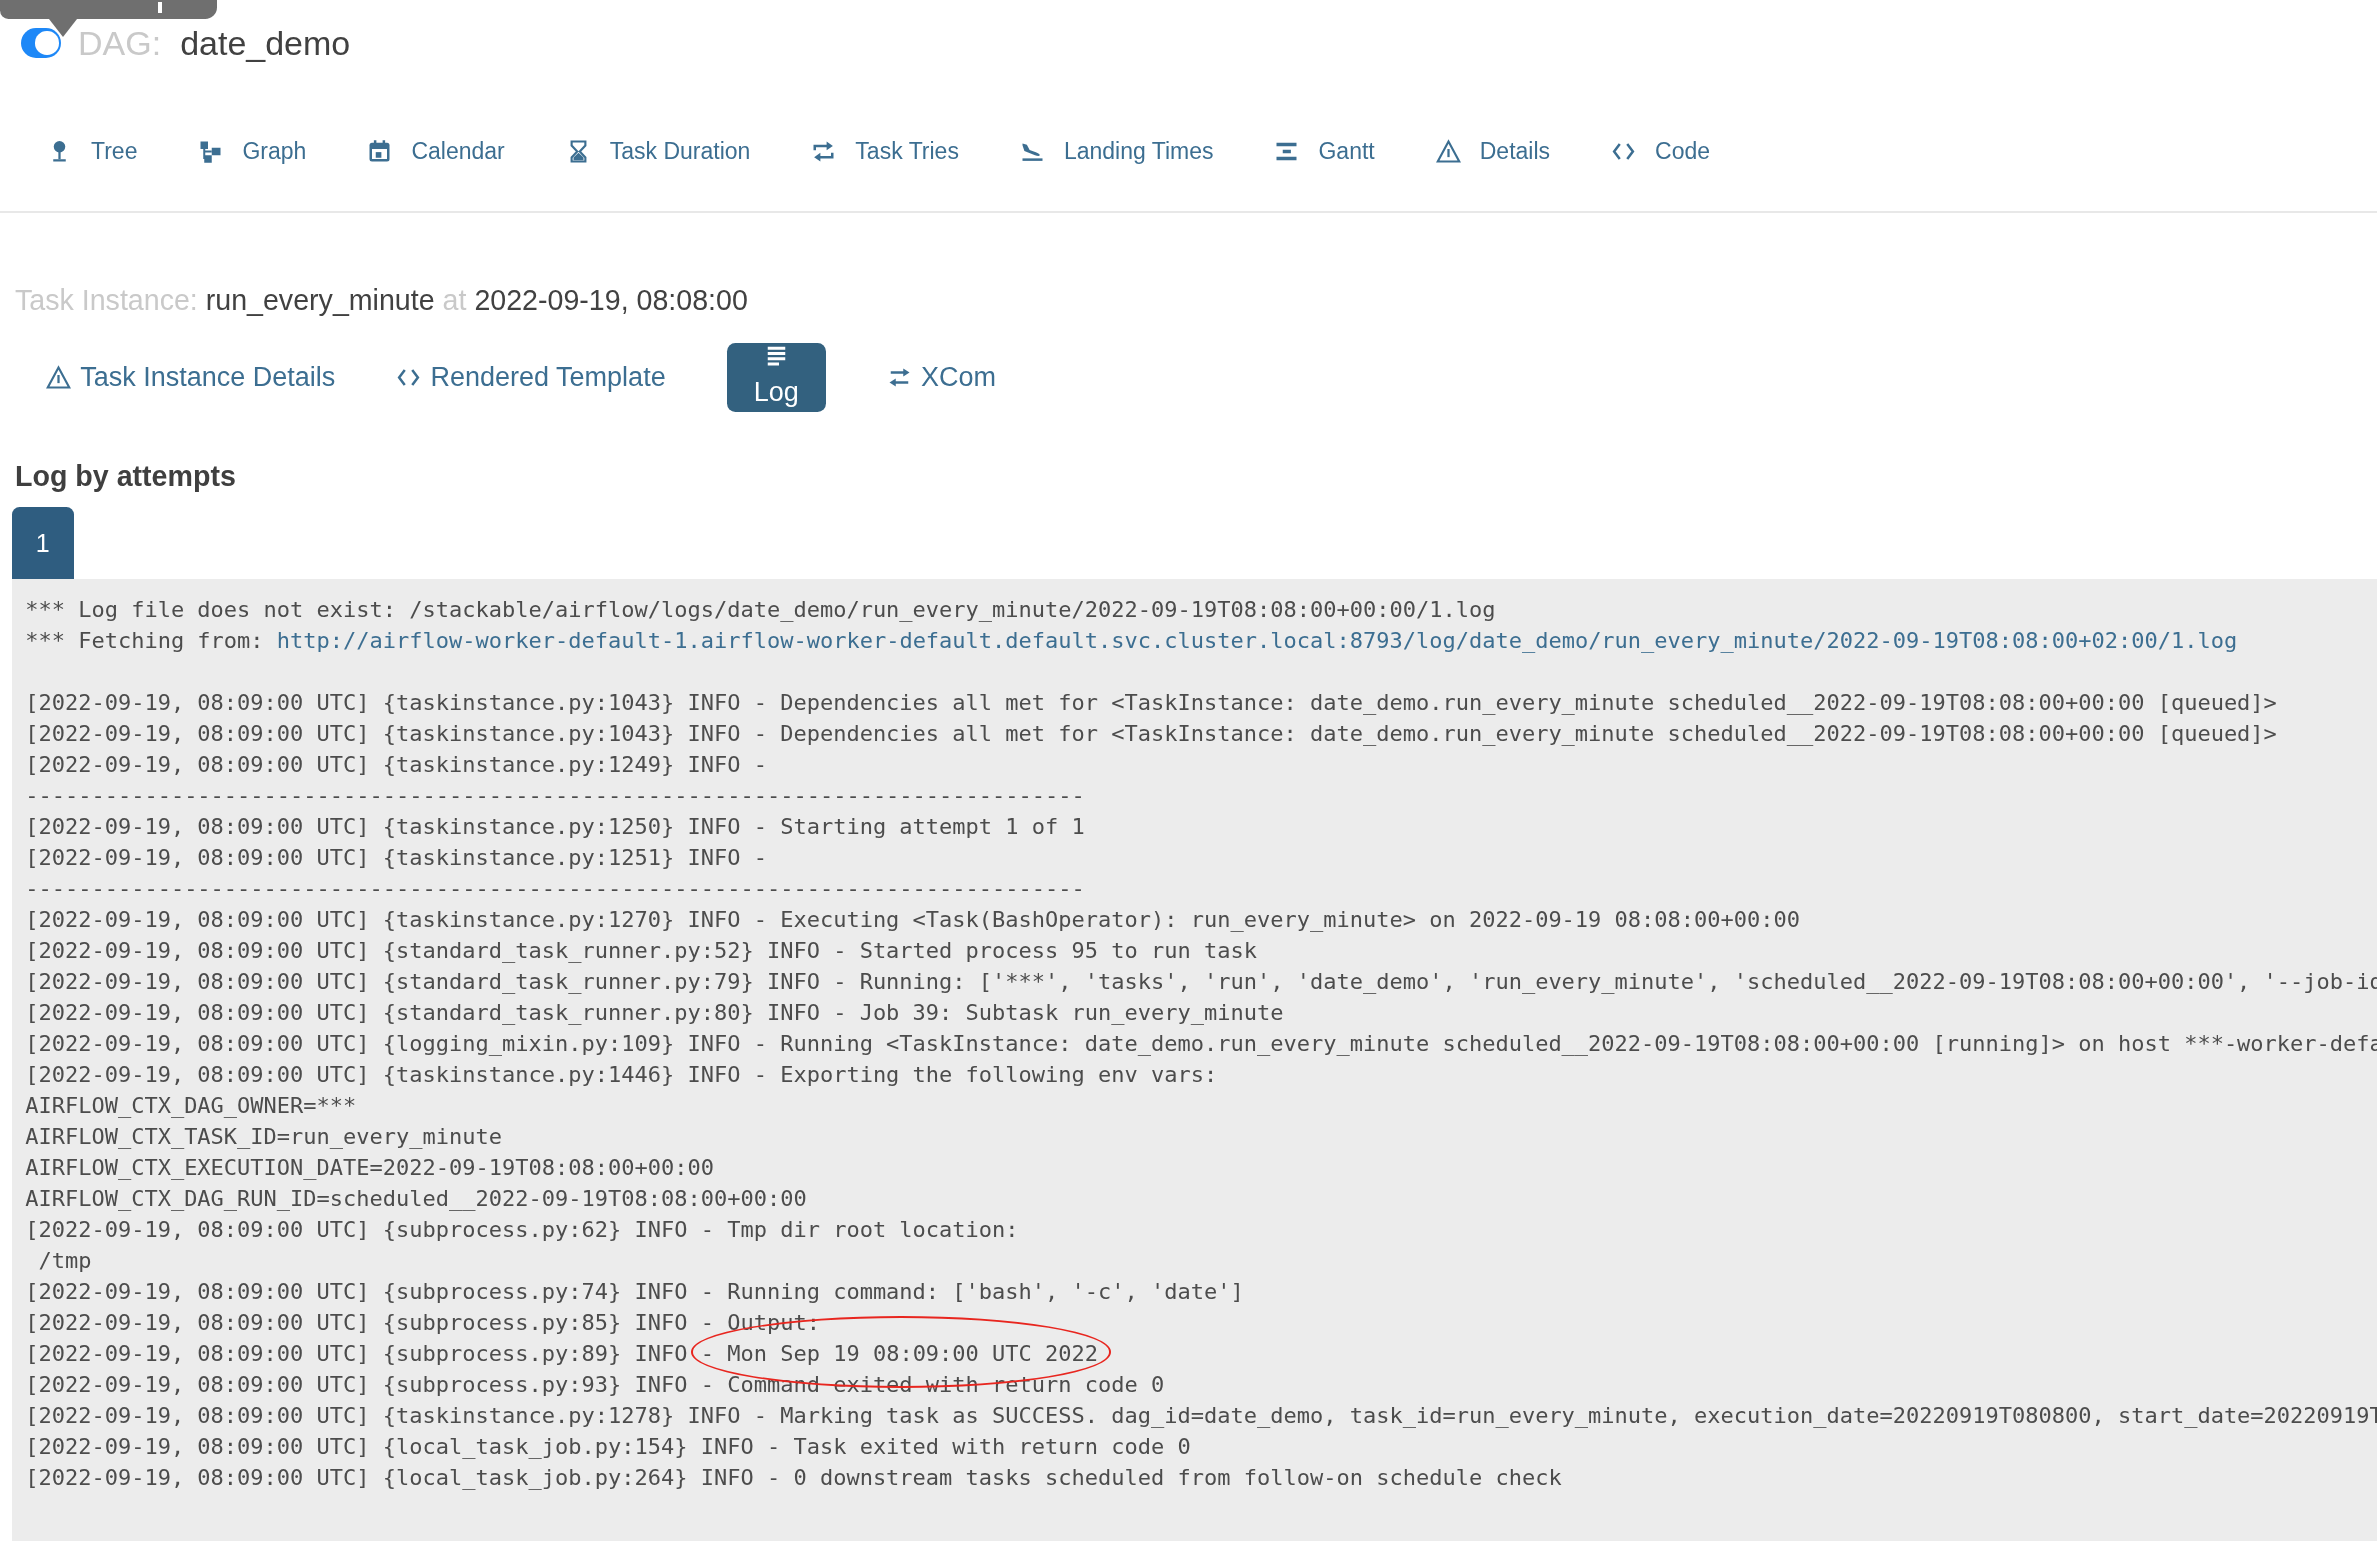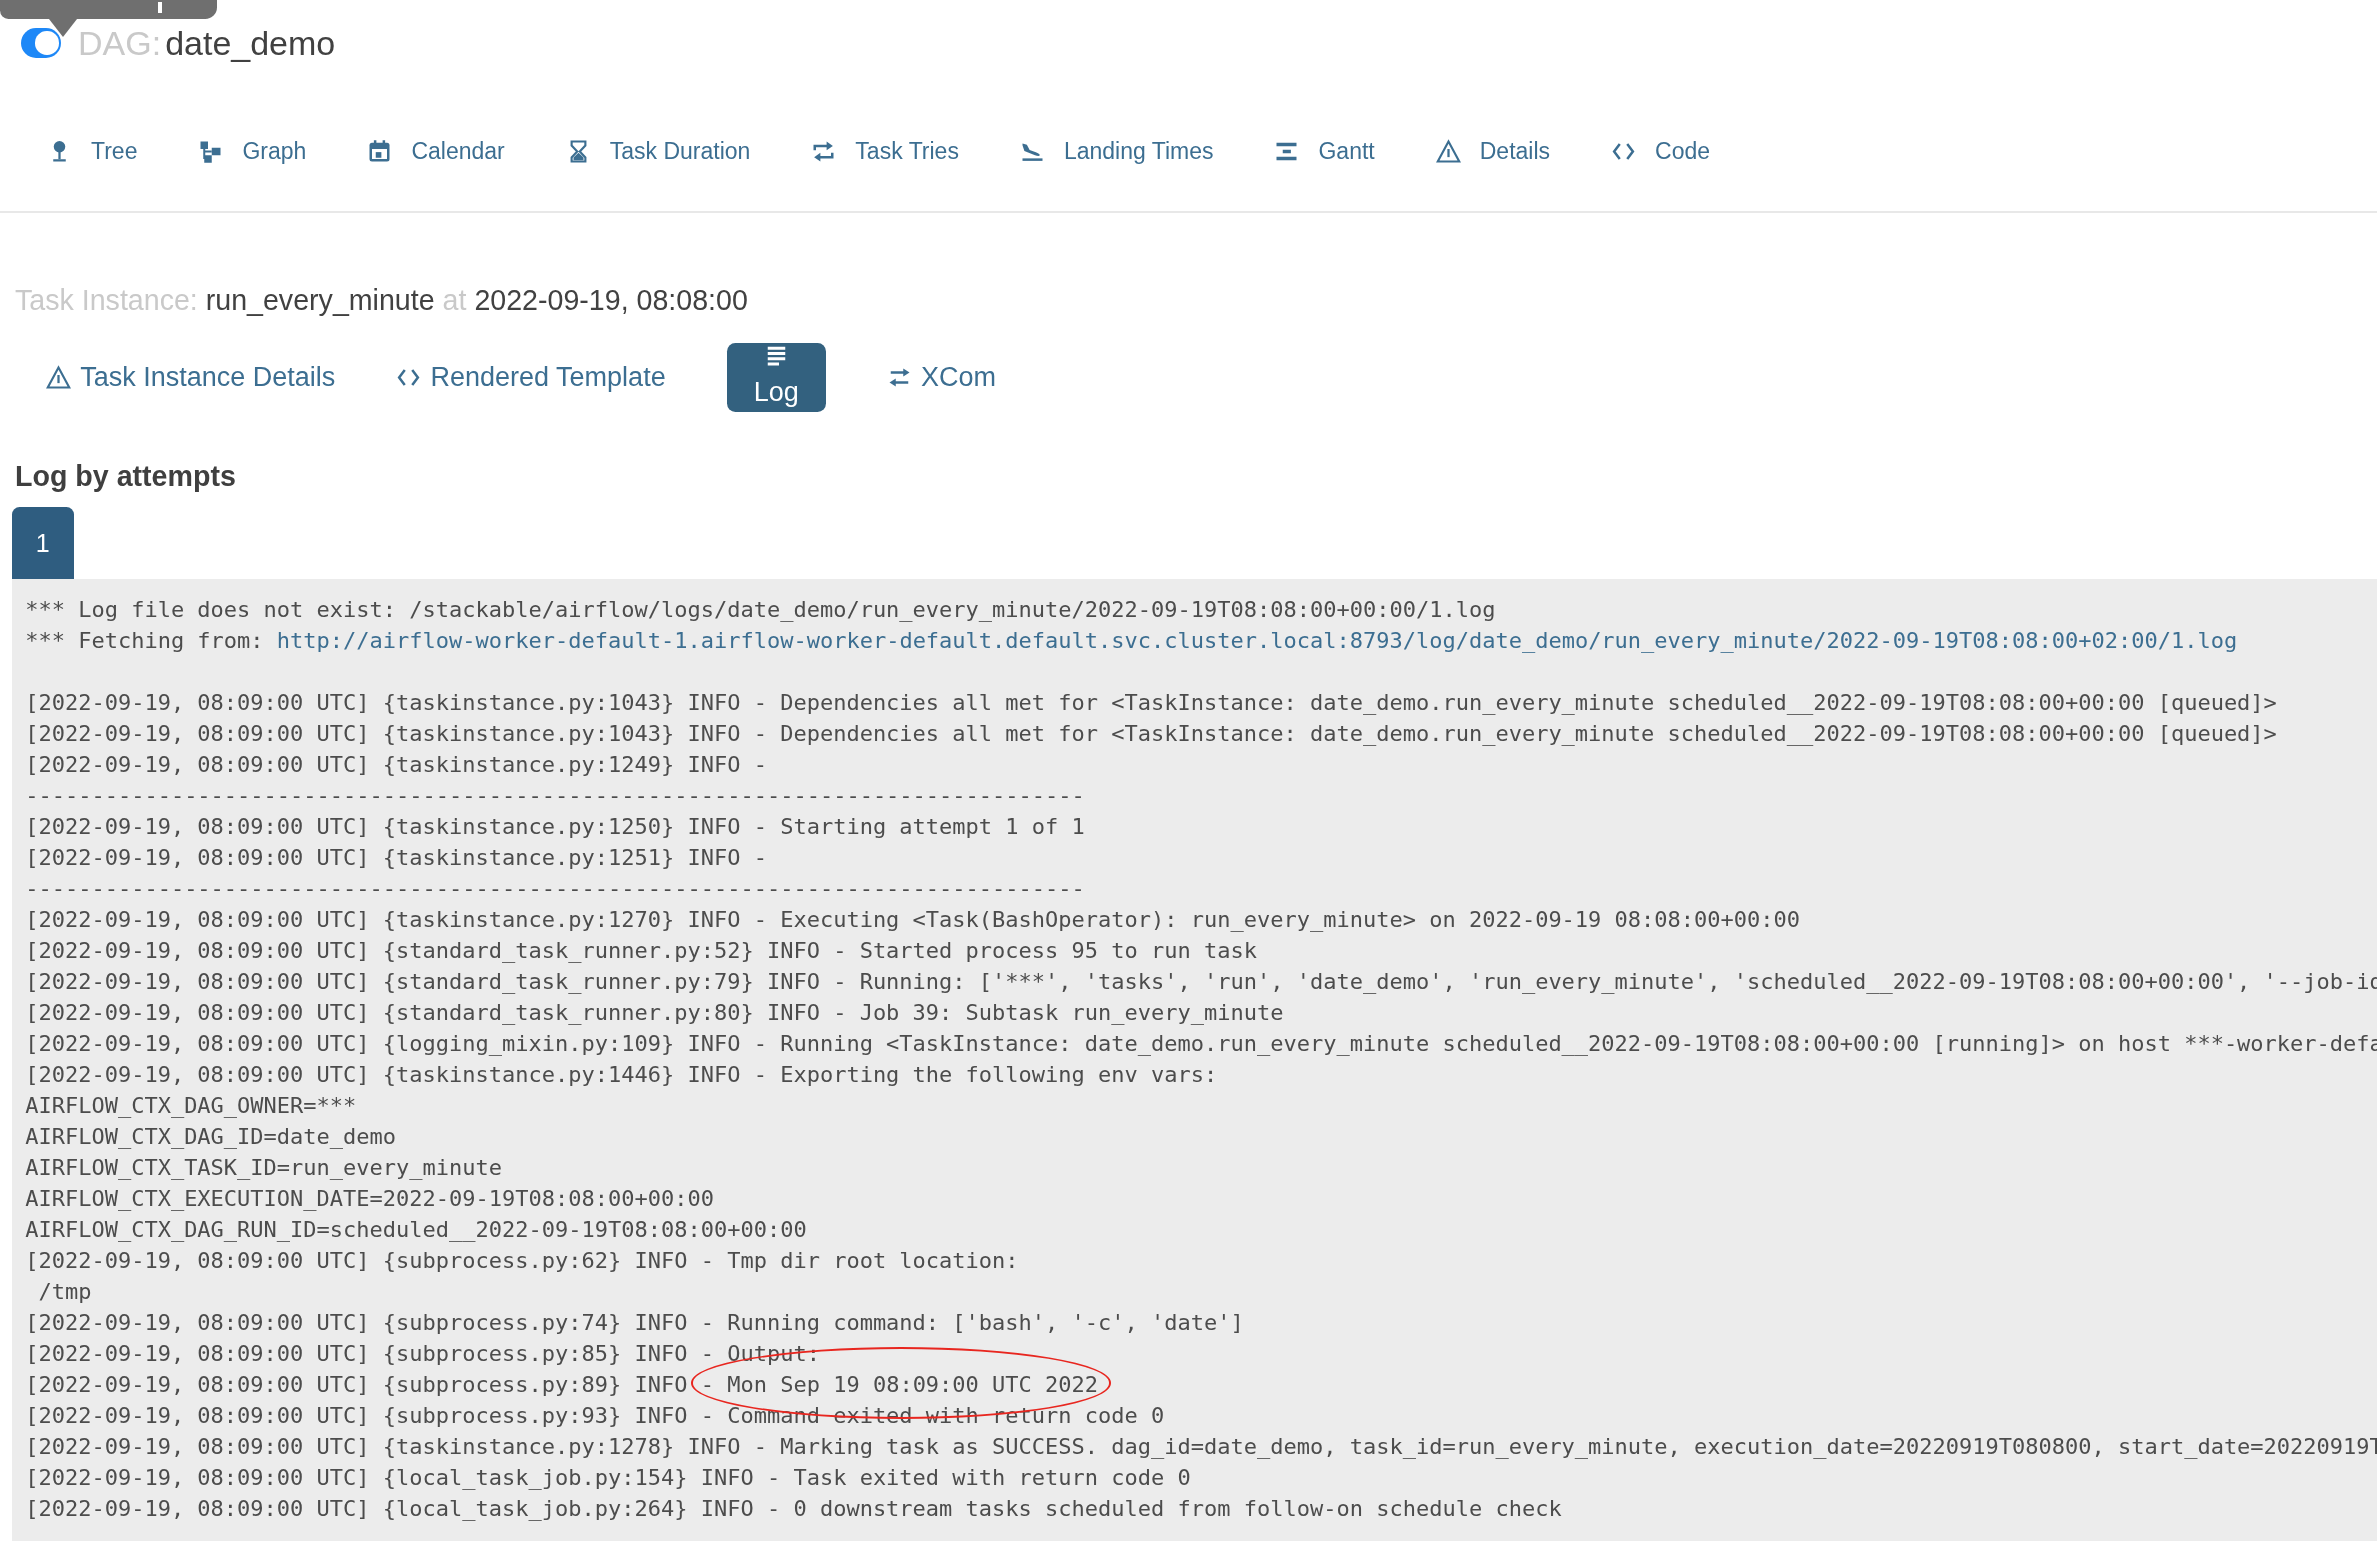--- a/index.html
+++ b/index.html
@@ -9,21 +9,21 @@
   .tooltip{position:absolute;left:0;top:0;width:217px;height:19.3px;background:#6f6f6f;border-radius:0 0 11.8px 8.4px;}
   .tooltip-tick{position:absolute;left:158px;top:1.7px;width:4.2px;height:11.8px;background:#ffffff;}
   .tooltip-pointer{position:absolute;left:49px;top:19.3px;width:0;height:0;
     border-left:14.3px solid transparent;border-right:14.3px solid transparent;border-top:18.5px solid #6f6f6f;}
 
   
   .header{position:absolute;left:21px;top:23.5px;display:flex;align-items:center;}
   .toggle{position:relative;width:40px;height:30px;border-radius:15px;background:#1e88f7;cursor:pointer;}
   .toggle-knob{position:absolute;right:2.5px;top:3.4px;width:23.5px;height:23.5px;border-radius:50%;background:#ffffff;}
   .dag-label{margin-left:17px;font-size:34px;color:#c9c9c9;}
-  .dag-name{margin-left:4px;font-size:34px;color:#414141;}
+  .dag-name{margin-left:19px;font-size:34px;color:#414141;}
 
   
   .nav{position:absolute;left:47px;top:126px;display:flex;gap:61px;align-items:center;height:50px;}
   .nav-item{display:flex;align-items:center;gap:19px;color:#3c6e91;font-size:23px;text-decoration:none;cursor:pointer;}
   .icon{display:inline-flex;color:inherit;}
   .divider{position:absolute;left:0;top:211px;width:2377px;height:1.7px;background:#e8e8e8;}
 
   
   .ti-heading{position:absolute;left:15px;top:284px;font-size:28.6px;}
   .ti-dim{color:#c9c9c9;}
@@ -225,21 +225,20 @@
       <div class="log-line"><span>[2022-09-19, 08:09:00 UTC] {taskinstance.py:1250} INFO - Starting attempt 1 of 1</span></div>
       <div class="log-line"><span>[2022-09-19, 08:09:00 UTC] {taskinstance.py:1251} INFO - </span></div>
       <div class="log-line"><span>--------------------------------------------------------------------------------</span></div>
       <div class="log-line"><span>[2022-09-19, 08:09:00 UTC] {taskinstance.py:1270} INFO - Executing &lt;Task(BashOperator): run_every_minute&gt; on 2022-09-19 08:08:00+00:00</span></div>
       <div class="log-line"><span>[2022-09-19, 08:09:00 UTC] {standard_task_runner.py:52} INFO - Started process 95 to run task</span></div>
       <div class="log-line"><span>[2022-09-19, 08:09:00 UTC] {standard_task_runner.py:79} INFO - Running: ['***', 'tasks', 'run', 'date_demo', 'run_every_minute', 'scheduled__2022-09-19T08:08:00+00:00', '--job-id',</span></div>
       <div class="log-line"><span>[2022-09-19, 08:09:00 UTC] {standard_task_runner.py:80} INFO - Job 39: Subtask run_every_minute</span></div>
       <div class="log-line"><span>[2022-09-19, 08:09:00 UTC] {logging_mixin.py:109} INFO - Running &lt;TaskInstance: date_demo.run_every_minute scheduled__2022-09-19T08:08:00+00:00 [running]&gt; on host ***-worker-defaul</span></div>
       <div class="log-line"><span>[2022-09-19, 08:09:00 UTC] {taskinstance.py:1446} INFO - Exporting the following env vars:</span></div>
       <div class="log-line"><span>AIRFLOW_CTX_DAG_OWNER=***</span></div>
-      <div class="log-line"><span>AIRFLOW_CTX_DAG_ID=date_demo</span></div>
       <div class="log-line"><span>AIRFLOW_CTX_TASK_ID=run_every_minute</span></div>
       <div class="log-line"><span>AIRFLOW_CTX_EXECUTION_DATE=2022-09-19T08:08:00+00:00</span></div>
       <div class="log-line"><span>AIRFLOW_CTX_DAG_RUN_ID=scheduled__2022-09-19T08:08:00+00:00</span></div>
       <div class="log-line"><span>[2022-09-19, 08:09:00 UTC] {subprocess.py:62} INFO - Tmp dir root location:</span></div>
       <div class="log-line"><span> /tmp</span></div>
       <div class="log-line"><span>[2022-09-19, 08:09:00 UTC] {subprocess.py:74} INFO - Running command: ['bash', '-c', 'date']</span></div>
       <div class="log-line"><span>[2022-09-19, 08:09:00 UTC] {subprocess.py:85} INFO - Output:</span></div>
       <div class="log-line"><span>[2022-09-19, 08:09:00 UTC] {subprocess.py:89} INFO </span><span class="circled">- Mon Sep 19 08:09:00 UTC 2022</span></div>
       <div class="log-line"><span>[2022-09-19, 08:09:00 UTC] {subprocess.py:93} INFO - Command exited with return code 0</span></div>
       <div class="log-line"><span>[2022-09-19, 08:09:00 UTC] {taskinstance.py:1278} INFO - Marking task as SUCCESS. dag_id=date_demo, task_id=run_every_minute, execution_date=20220919T080800, start_date=20220919T080</span></div>

